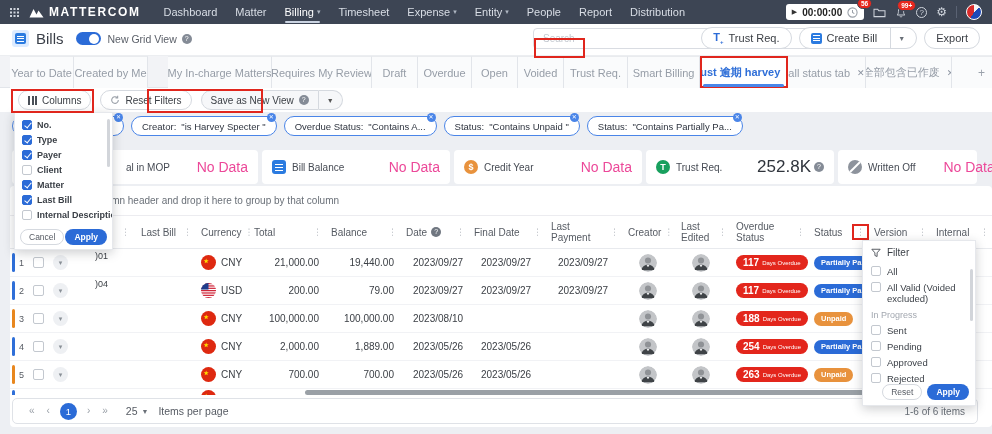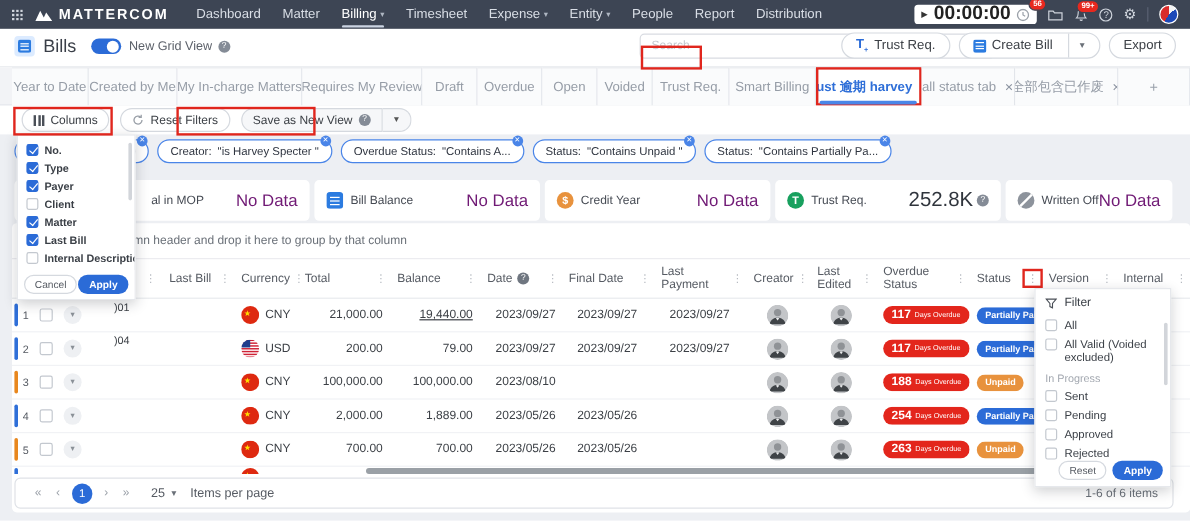--- a/index.html
+++ b/index.html
@@ -13,21 +13,21 @@
   .waffle{margin-right:10px;display:flex}
   .brand{display:flex;align-items:center;gap:5px;margin-right:14px}
   .brand-txt{color:#fff;font-size:12px;font-weight:bold;letter-spacing:1.6px}
   .nav-items{display:flex;height:22px}
   .nav-item{color:#d9dee6;font-size:11px;padding:0 9px;height:22px;display:flex;align-items:center;gap:3px;cursor:pointer;position:relative}
   .nav-item.active{color:#fff}
   .nav-item.active::after{content:"";position:absolute;left:9px;right:9px;bottom:0;height:2px;background:#cbd4e2;border-radius:1px}
   .nav-caret{font-size:7px;color:#aeb6c2}
   .nav-right{margin-left:auto;display:flex;align-items:center;gap:9px}
   .timer{background:#fff;border-radius:3px;height:16px;display:flex;align-items:center;gap:5px;padding:0 6px;position:relative}
-  .timer-time{font-size:16px;color:#222;font-weight:bold}
+  .timer-time{font-size:10px;color:#222;font-weight:bold}
   .play{font-size:7px;color:#333}
   .nbadge{position:absolute;background:#e8281e;color:#fff;font-size:6.5px;font-weight:bold;
           padding:1px 3px;border-radius:7px;line-height:7px;border:1px solid #3d4554}
   .tbadge{top:-6px;right:-8px}
   .icon-rel{position:relative;display:flex}
   .bbadge{top:-6px;right:-9px}
   .qmark{width:11px;height:11px;border:1px solid #cfd4dc;border-radius:50%;color:#cfd4dc;
          font-size:8px;line-height:10px;text-align:center}
   .gear{color:#cfd4dc;font-size:12px;line-height:12px}
   .navdiv{width:1px;height:12px;background:#5a6273}
@@ -93,21 +93,21 @@
   .chip{height:20px;border:1px solid #4a85e8;border-radius:10px;background:#fff;display:flex;
         align-items:center;padding:0 10px;font-size:9.5px;color:#2f3540;position:relative;white-space:nowrap;cursor:pointer}
   .chip .lbl{margin-right:5px}
   .xbadge{position:absolute;top:-4px;right:0;width:9px;height:9px;background:#4a85e8;border-radius:50%;
           color:#fff;font-size:6px;line-height:9px;text-align:center}
   .chip.partial{width:112px;justify-content:flex-end;gap:4px}
 
   .stats{position:absolute;top:150px;left:12px;display:flex;gap:4px}
   .scard{background:#fff;border-radius:4px;height:34px;display:flex;align-items:center;padding:0 10px}
   .slabel{font-size:10px;color:#464b54;display:flex;gap:6px;align-items:center;white-space:nowrap}
-  .sval{margin-left:auto;font-size:14px;color:#701a75;white-space:nowrap}
+  .sval{margin-left:auto;font-size:14px;color:#ec4899;white-space:nowrap}
   .sval.big{font-size:17px;color:#2f343c;display:flex;align-items:center;gap:3px}
   .sic{width:14px;height:14px;border-radius:3px;flex:none;display:flex;align-items:center;justify-content:center;
        color:#fff;font-size:9px;font-weight:bold}
   .sic.bill{background:#2b7be0;background-image:linear-gradient(#fff 0 0),linear-gradient(#fff 0 0),linear-gradient(#fff 0 0);
        background-size:8px 1.3px;background-repeat:no-repeat;background-position:3px 3.5px,3px 6.5px,3px 9.5px}
   .sic.credit{background:#e8923d;border-radius:50%}
   .sic.trust{background:#18a05e;border-radius:50%}
   .sic.woff{background:#8d939c;border-radius:50%;position:relative;overflow:hidden}
   .sic.woff::after{content:"";position:absolute;left:-2px;top:6px;width:18px;height:1.6px;background:#fff;transform:rotate(-45deg)}
 
@@ -312,21 +312,21 @@
   </div>
 </div>
 
 <div class="tabsrow" id="tabsrow">
     <div class="tab" style="width: 64px;">
       <span>Year to Date</span>
     </div>
     <div class="tab" style="width: 74px;">
       <span>Created by Me</span>
     </div>
-    <div class="tab" style="width: 104px;">
+    <div class="tab" style="width: 104px; margin-left: 20px;">
       <span>My In-charge Matters</span>
     </div>
     <div class="tab" style="width: 100px;">
       <span>Requires My Review</span>
     </div>
     <div class="tab" style="width: 46px;">
       <span>Draft</span>
     </div>
     <div class="tab" style="width: 54px;">
       <span>Overdue</span>
@@ -435,21 +435,21 @@
       </span>
       <span class="sval">No Data</span>
     </div>
     <div class="scard" style="width: 188px;">
       <span class="slabel">
         <span class="sic trust">T</span>
         <span>Trust Req.</span>
       </span>
       <span class="sval big">252.8K<span class="help">?</span></span>
     </div>
-    <div class="scard" style="width: 139px;">
+    <div class="scard" style="width: 139px; gap: 28px;">
       <span class="slabel">
         <span class="sic woff"></span>
         <span>Written Off</span>
       </span>
       <span class="sval">No Data</span>
     </div>
   </div>
 
 <div class="tcard">
   <div class="gbar">
@@ -525,21 +525,21 @@
         <div class="cell" style="width: 53px;">
           <span class="curr">
             <svg width="15" height="15" viewBox="0 0 16 16">
               <circle cx="8" cy="8" r="8" fill="#de2910"></circle>
               <path d="M5 3.2 L5.8 5.5 L8.2 5.5 L6.3 7 L7 9.2 L5 7.9 L3 9.2 L3.7 7 L1.8 5.5 L4.2 5.5 Z" fill="#ffde00" transform="scale(0.85) translate(1.5,1.2)"></path>
             </svg>
             <span>CNY</span>
           </span>
         </div>
         <div class="cell num" style="width: 77px;">21,000.00</div>
-        <div class="cell num" style="width: 75px; text-decoration: underline;">19,440.00</div>
+        <div class="cell num" style="width: 75px;">19,440.00</div>
         <div class="cell datec" style="width: 68px;">2023/09/27</div>
         <div class="cell datec" style="width: 77px;">2023/09/27</div>
         <div class="cell datec" style="width: 77px;">2023/09/27</div>
         <div class="cell avc" style="width: 53px;">
           <span class="avatar"><svg width="18" height="18" viewBox="0 0 20 20">
               <circle cx="10" cy="10" r="10" fill="#c3c5c8"></circle>
               <circle cx="10" cy="7.2" r="3.4" fill="#8f9296"></circle>
               <path d="M2.5 18c1-4.4 4.2-6 7.5-6s6.5 1.6 7.5 6z" fill="#3f4347"></path>
               <path d="M8.4 12.4 L10 14.6 L11.6 12.4 L10 12z" fill="#e9eaeb"></path>
             </svg></span>

